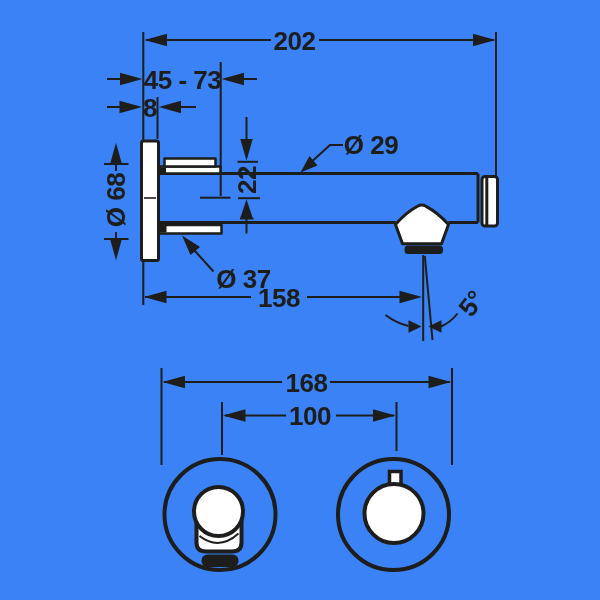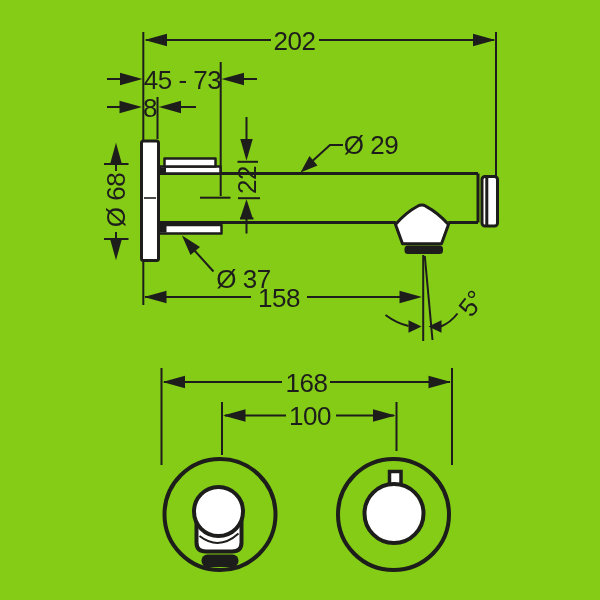--- a/index.html
+++ b/index.html
@@ -1,17 +1,17 @@
 <!DOCTYPE html>
 <html><head>
 <meta charset="utf-8">
 <style>
   html,body{margin:0;padding:0;background:#ffffff;}
-  .canvas{position:relative;width:600px;height:600px;background:#84cc16;overflow:hidden;
-          font-family:"Liberation Sans", sans-serif;}
+  .canvas{position:relative;width:600px;height:600px;background:#3b82f6;overflow:hidden;
+          font-family:"Liberation Sans", sans-serif;font-weight:bold;}
   svg text{font-family:"Liberation Sans", sans-serif;font-size:26px;fill:#1d1d1b;letter-spacing:-0.5px;}
   .thin{stroke:#1d1d1b;stroke-width:2;fill:none;}
   .thin15{stroke:#1d1d1b;stroke-width:1.6;fill:none;}
   .outline{stroke:#1d1d1b;stroke-width:3;fill:none;stroke-linejoin:round;}
   .outline25{stroke:#1d1d1b;stroke-width:2.5;fill:#ffffff;stroke-linejoin:round;}
   .outlineW{stroke:#1d1d1b;stroke-width:3;fill:#ffffff;stroke-linejoin:round;}
   .circle4{stroke:#1d1d1b;stroke-width:4;fill:none;}
   .circle4w{stroke:#1d1d1b;stroke-width:4;fill:#ffffff;}
   .fillb{fill:#1d1d1b;stroke:none;}
 </style>

